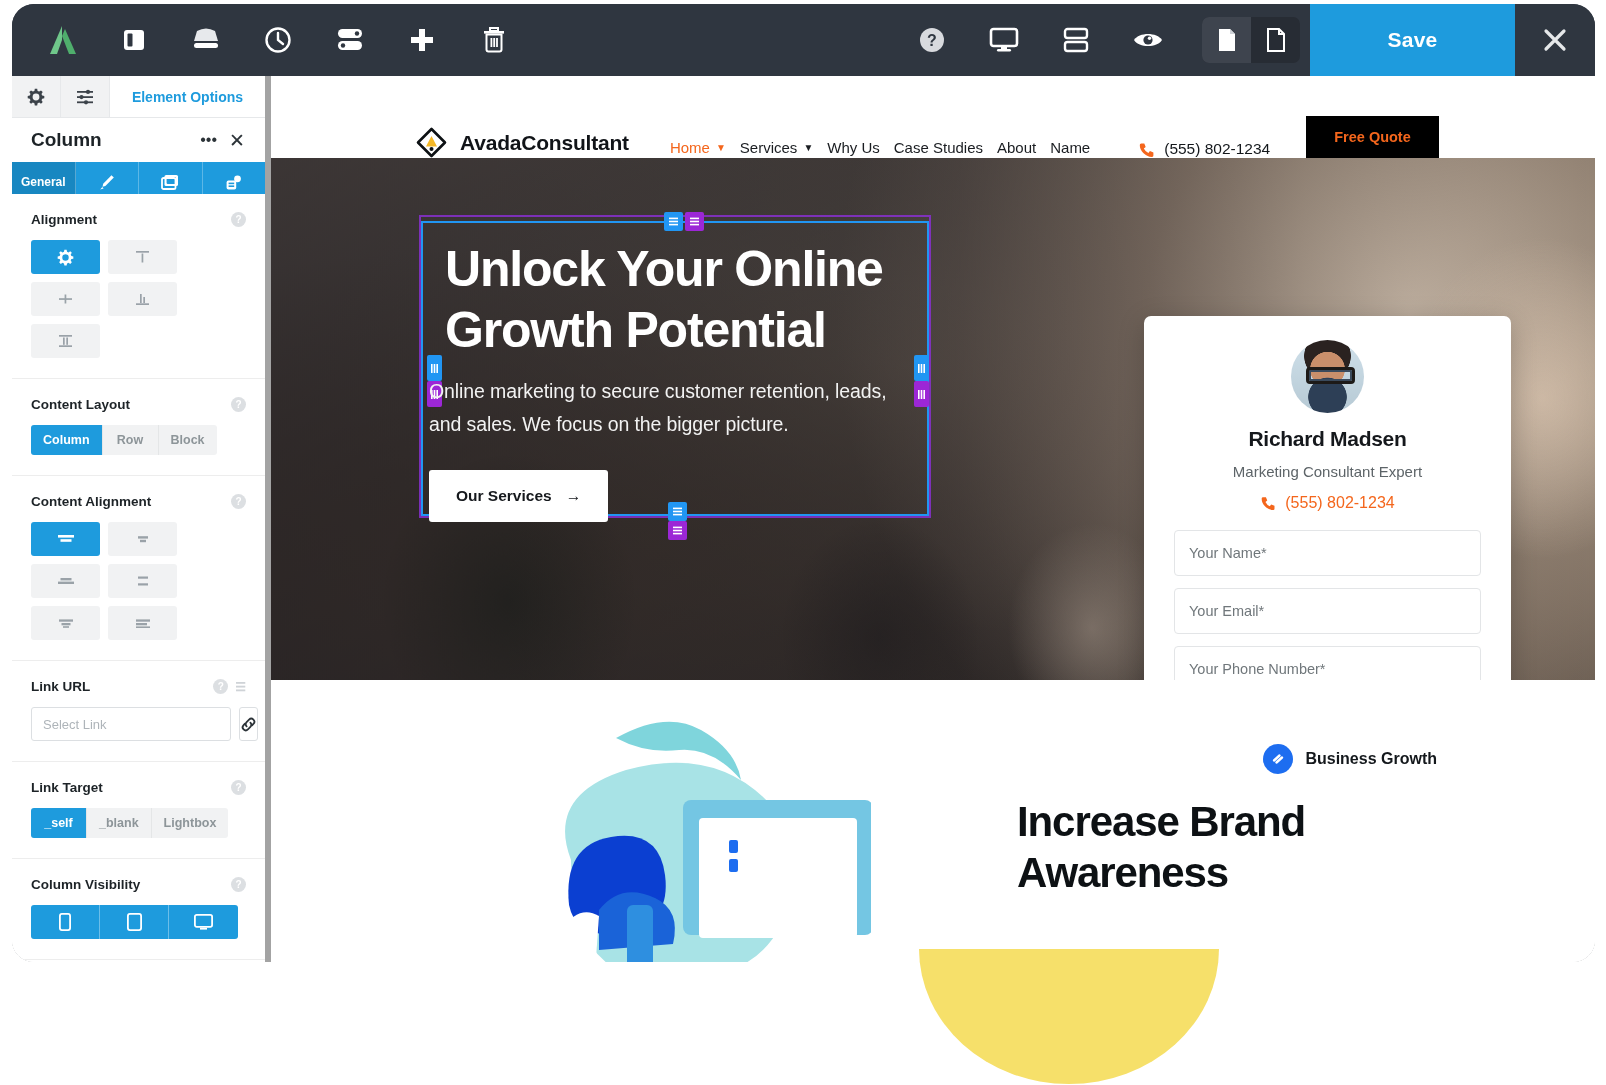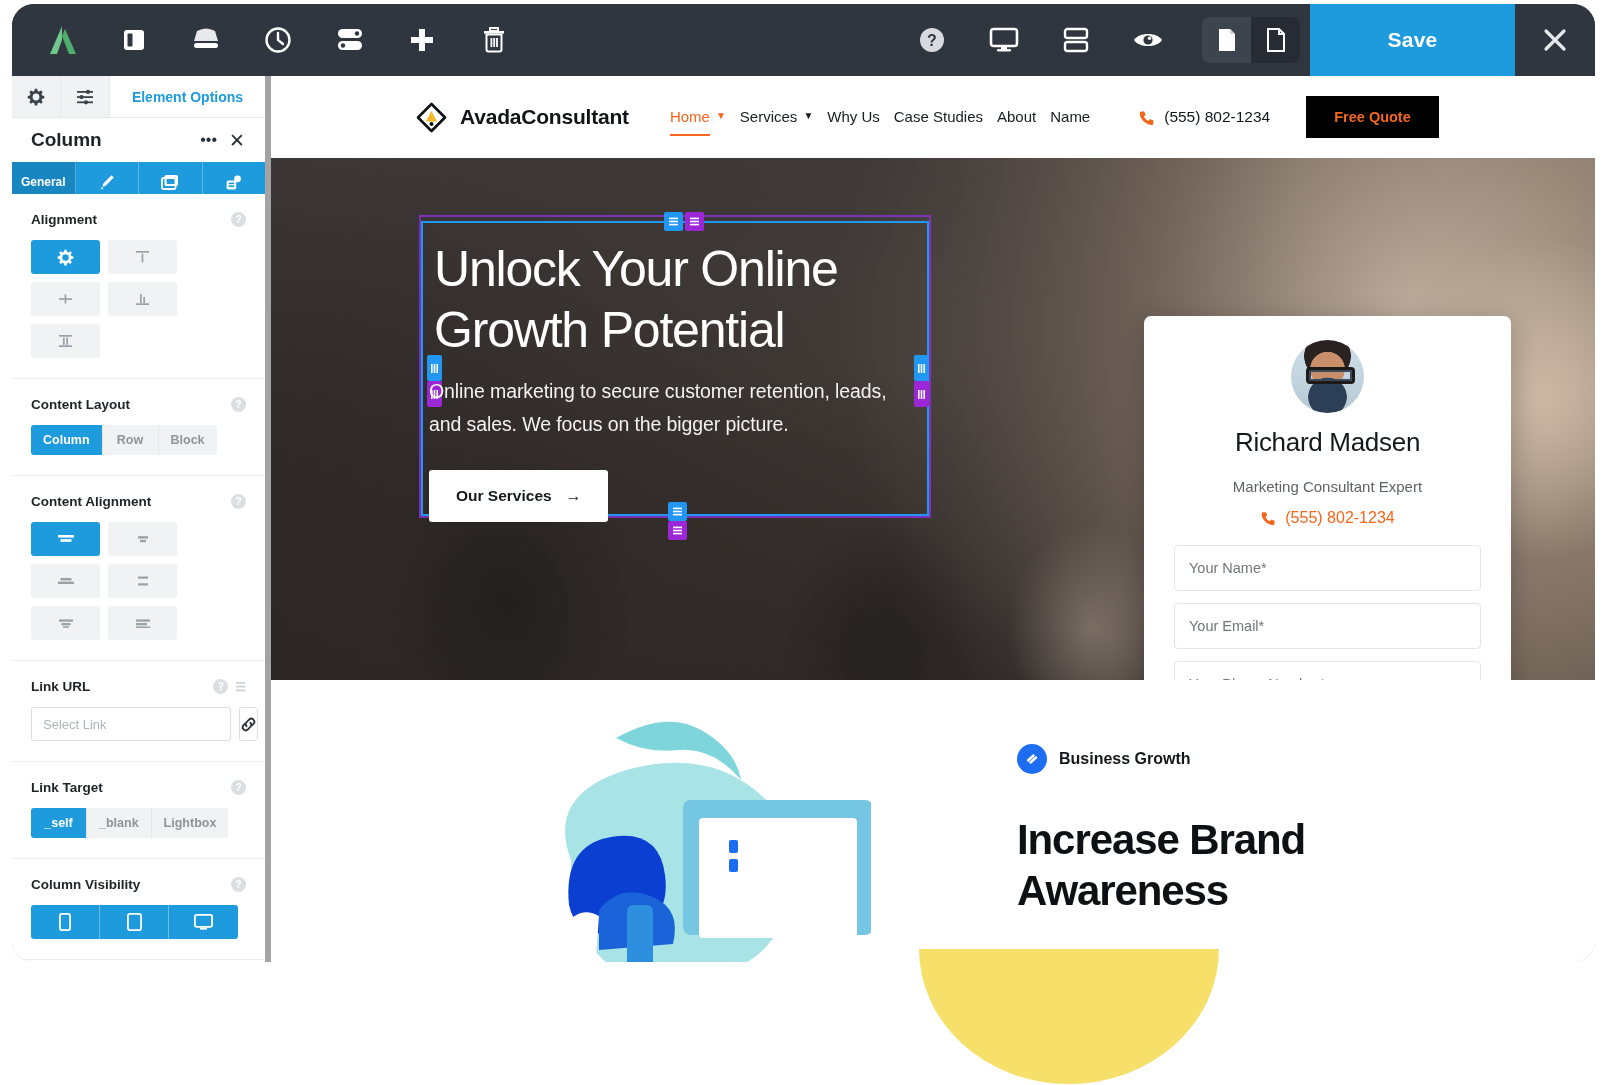--- a/index.html
+++ b/index.html
@@ -205,21 +205,21 @@
   #canvas {
     flex: 1; height: 100%;
     position: relative;
     background: #ffffff;
     overflow: hidden;
   }
 
   
   #site-header {
     height: 82px;
-    display: flex; align-items: center;
+    display: flex; align-items: flex-end;
     padding-left: 145px;
     background: #ffffff;
     position: relative;
   }
   #brand { display: flex; align-items: center; gap: 13px; margin-right: 41px; }
   #brand-name { font-size: 21px; font-weight: bold; color: #111418; letter-spacing: -.2px; }
   #site-nav { display: flex; align-items: center; gap: 14px; }
   .nav-item {
     font-size: 15px; color: #1a1d21; cursor: pointer;
     display: flex; align-items: center; gap: 6px;
@@ -300,24 +300,24 @@
     border-radius: 2px;
     display: flex; align-items: center; justify-content: center;
     cursor: pointer;
   }
   .handle.blue { background: #2196f3; }
   .handle.purple { background: #9c27d6; }
   .handle svg { display: block; }
   .handle.tall { width: 15px; height: 26px; }
 
   #hero-title {
-    position: absolute; left: 13px; top: 18px; width: 470px;
+    position: absolute; left: 24px; top: 18px; width: 470px;
     color: #ffffff;
     font-size: 50px; line-height: 1.22;
-    font-weight: normal; letter-spacing: -1.2px;
+    font-weight: bold; letter-spacing: -1.2px;
   }
   #hero-sub {
     position: absolute; left: 8px; top: 154px; width: 492px;
     color: #f2f2f2;
     font-size: 19.5px; line-height: 1.68;
     letter-spacing: -.1px;
   }
   #our-services-button {
     position: absolute; left: 8px; top: 249px;
     background: #ffffff; color: #15181c;
@@ -348,21 +348,21 @@
       linear-gradient(180deg, #cfe0ea 0%, #b6c9d4 100%);
     position: relative;
     overflow: hidden;
   }
   #avatar::after {
     content: "";
     position: absolute; left: 15px; top: 27px; width: 43px; height: 11px;
     border: 3px solid #1d1a18; border-radius: 4px;
     box-shadow: inset 0 0 0 2px #3a4a5c;
   }
-  #contact-name { font-size: 26px; font-weight: normal; color: #15181c; margin-bottom: 20px; letter-spacing: -.3px; }
+  #contact-name { font-size: 21px; font-weight: bold; color: #15181c; margin-bottom: 12px; letter-spacing: -.3px; }
   #contact-role { font-size: 15px; color: #5d6468; margin-bottom: 14px; }
   #contact-phone {
     font-size: 16px; color: #f4661c; font-weight: 500;
     display: flex; align-items: center; justify-content: center; gap: 9px;
     margin-bottom: 18px; cursor: pointer;
   }
   .form-input {
     display: block; width: 100%; height: 46px;
     border: 1px solid #e3e5e7; border-radius: 4px;
     background: #ffffff;
@@ -380,21 +380,21 @@
     background: #ffffff;
     overflow: visible;
   }
   #illustration {
     position: absolute; left: 180px; top: 20px;
     width: 420px; height: 280px;
   }
   #growth-block {
     position: absolute; left: 746px; top: 64px; width: 420px;
   }
-  #growth-tag { display: flex; align-items: center; gap: 12px; margin-bottom: 40px; }
+  #growth-tag { display: flex; align-items: center; gap: 12px; margin-bottom: 22px; justify-content: flex-end; }
   #growth-badge {
     width: 30px; height: 30px; border-radius: 50%;
     background: #1d6df0;
     display: flex; align-items: center; justify-content: center;
   }
   #growth-tag-label { font-size: 16px; font-weight: bold; color: #14181c; }
   #growth-heading {
     font-size: 42px; font-weight: bold; color: #0d1114;
     line-height: 1.22; letter-spacing: -1.1px;
   }

